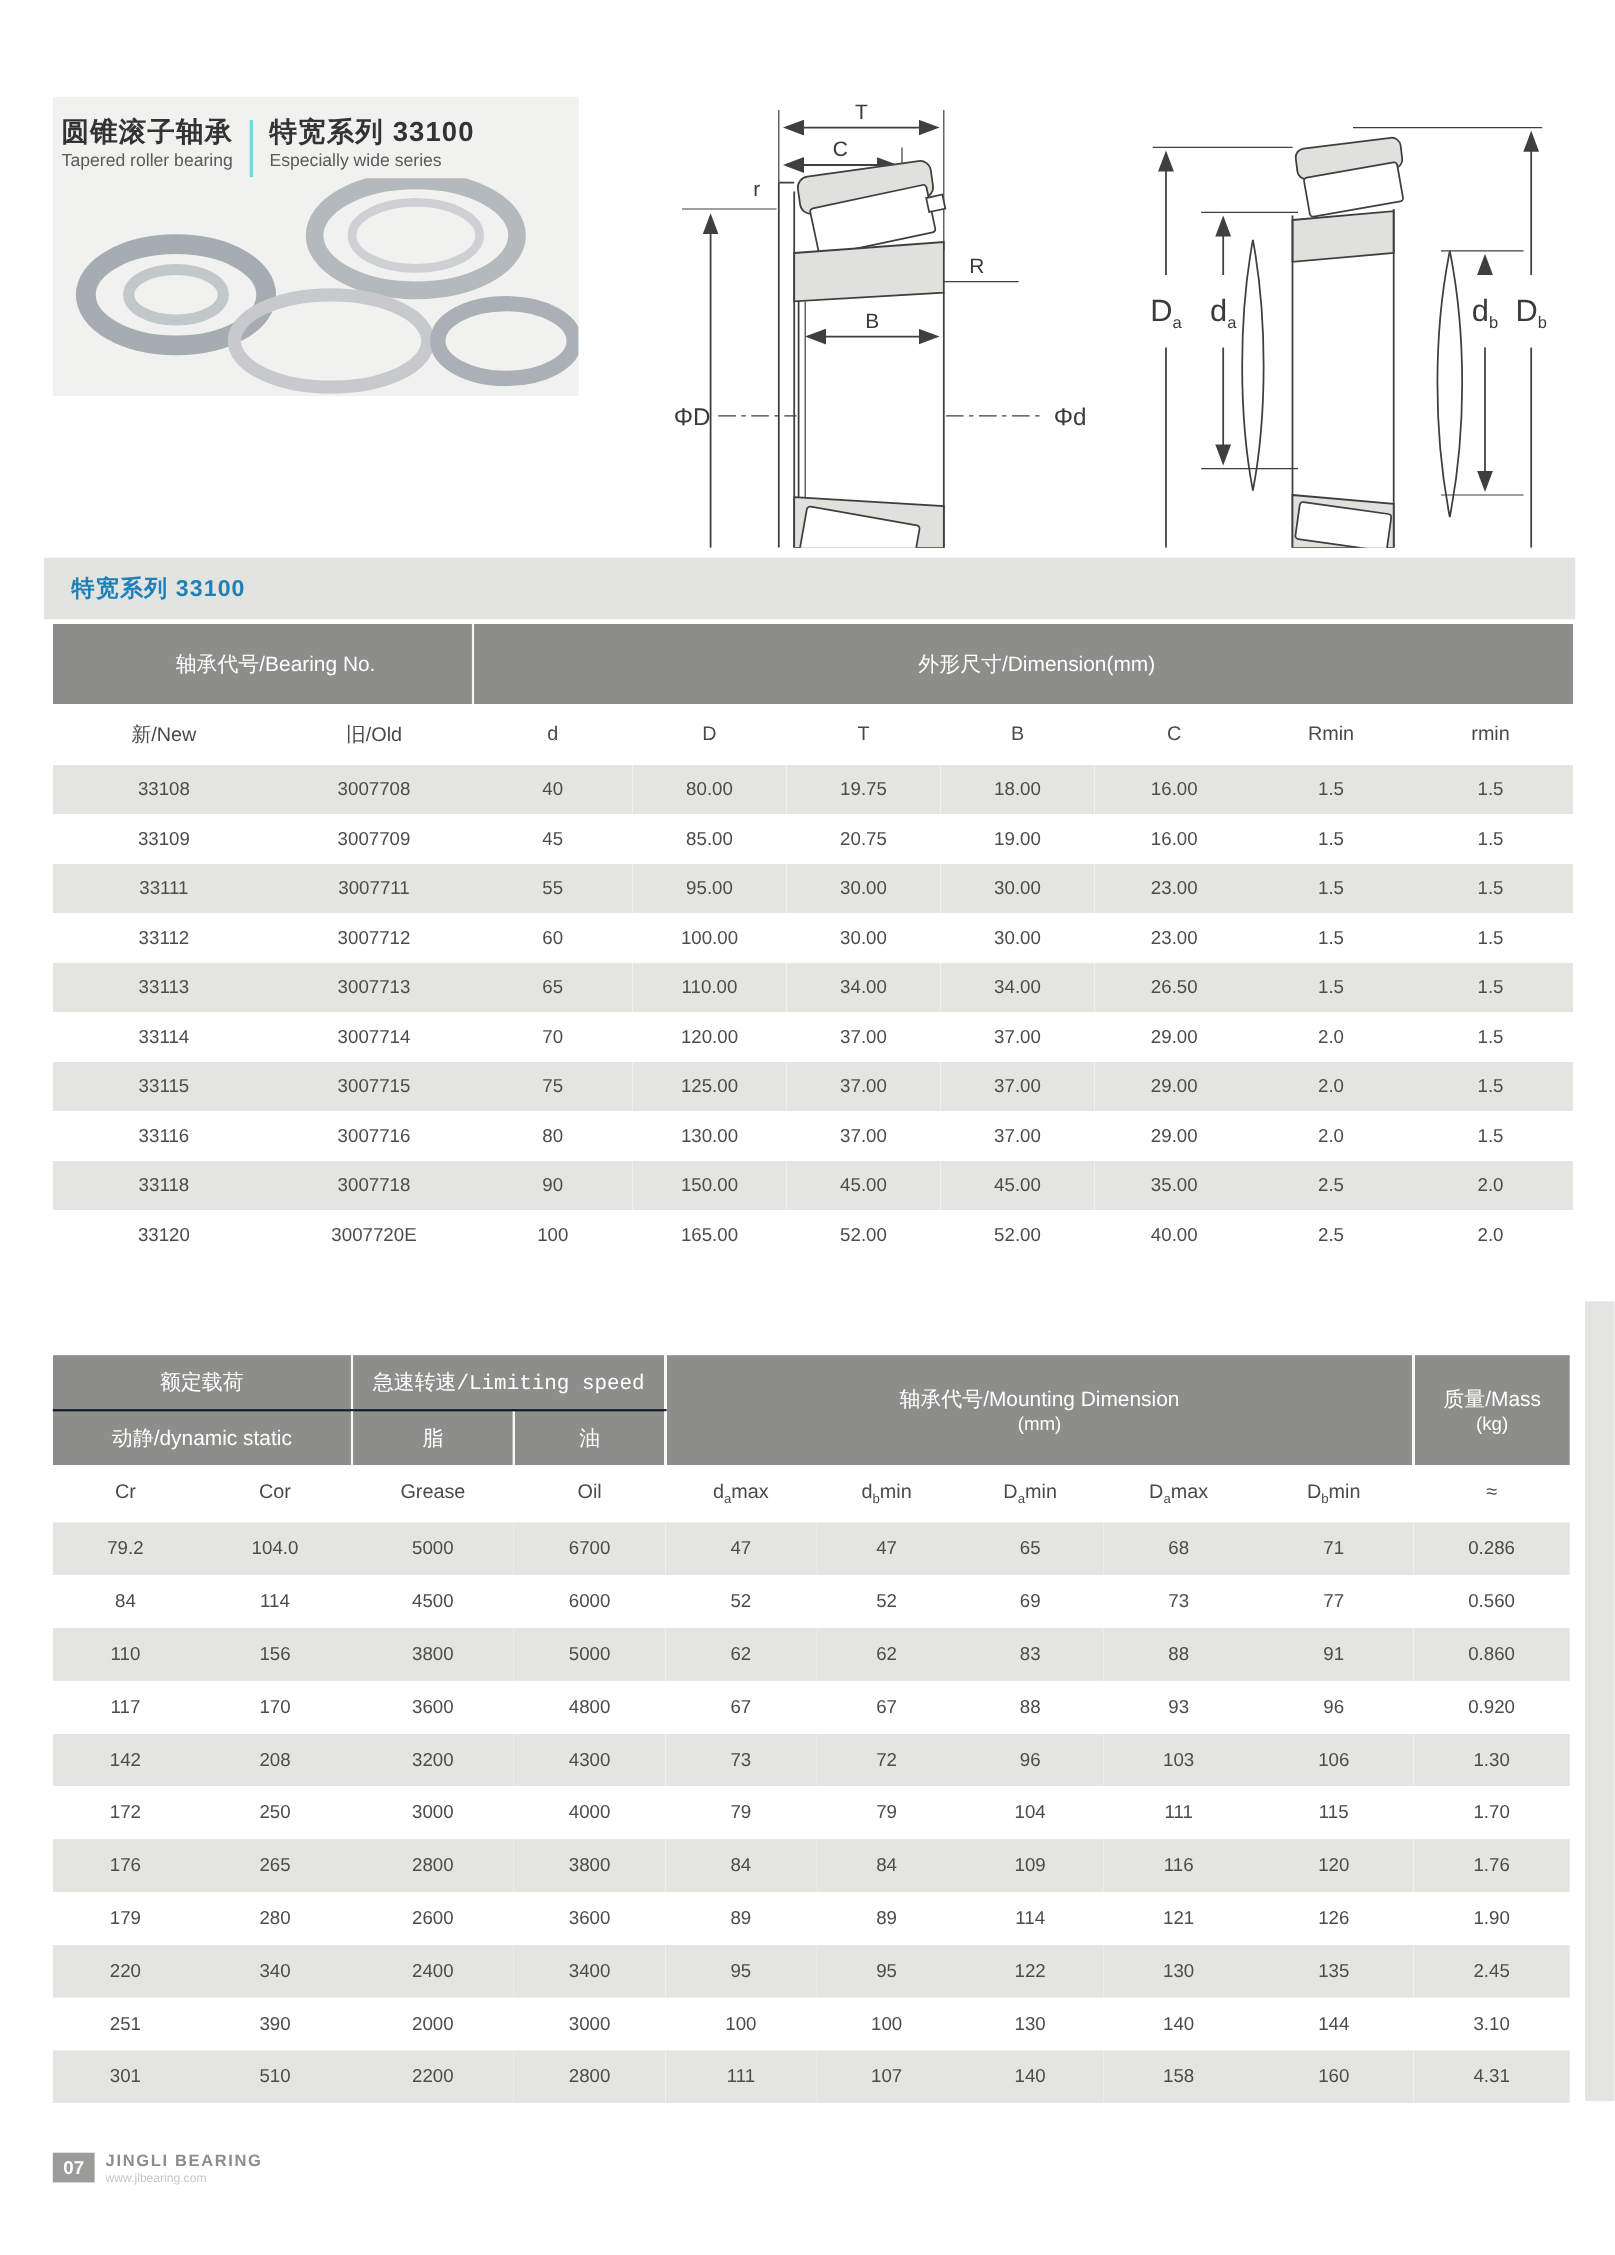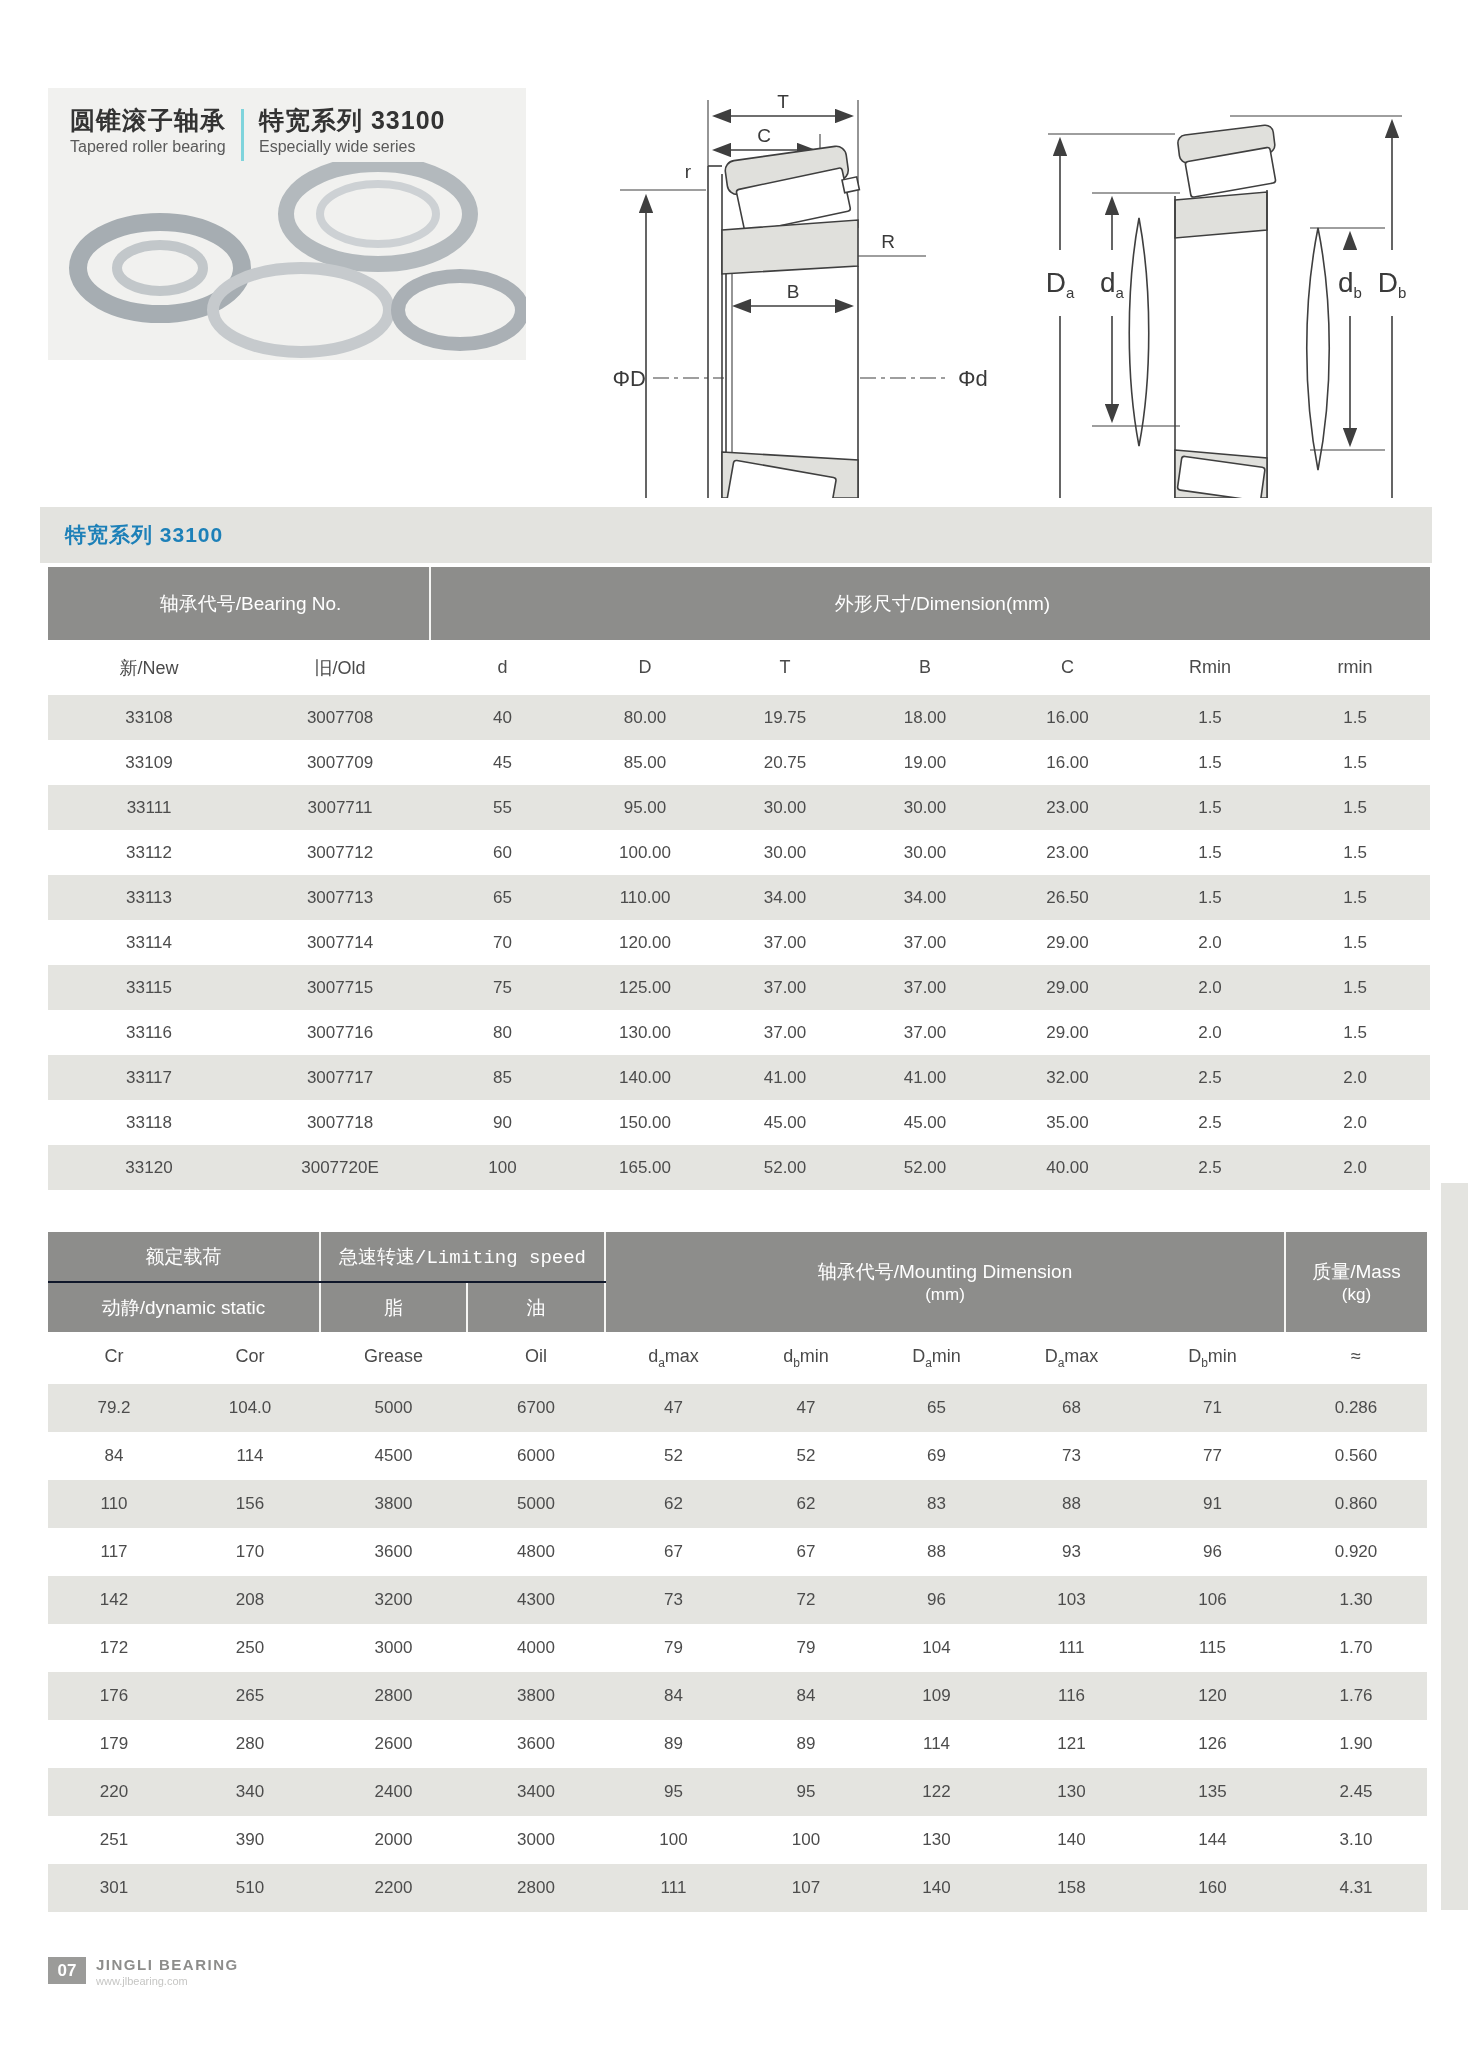--- a/index.html
+++ b/index.html
@@ -1,21 +1,21 @@
 <!DOCTYPE html>
 <html><head>
 <meta charset="utf-8">
 <style>
   html,body{margin:0;padding:0;background:#ffffff;}
   .page{position:relative;width:1468px;height:2050px;background:#ffffff;
         font-family:"Liberation Sans","DejaVu Sans",sans-serif;overflow:hidden;}
 
   
   .photo-block{position:absolute;left:48px;top:88px;width:478px;height:272px;background:#f1f1ef;overflow:hidden;}
-  .photo-head{position:absolute;left:22px;top:18px;display:flex;align-items:flex-start;z-index:2;}
+  .photo-head{position:absolute;left:8px;top:18px;display:flex;align-items:flex-start;z-index:2;}
   .tg .cn{font-size:25px;font-weight:bold;color:#333333;letter-spacing:1px;line-height:1.15;}
   .tg .en{font-size:16px;color:#5a5a5a;margin-top:3px;}
   .t-div{width:3px;height:52px;background:#7fd4dc;margin:3px 15px 0 15px;}
   .photo-svg{position:absolute;left:0;top:74px;width:478px;height:198px;}
 
   
   .diagram1{position:absolute;left:558px;top:78px;width:470px;height:420px;}
   .diagram2{position:absolute;left:1040px;top:78px;width:420px;height:420px;}
   .dln{stroke:#3f3f3f;stroke-width:1.6;fill:none;}
   .dthin{stroke-width:1.1;}
@@ -282,31 +282,20 @@
       <tr>
           <td>33116</td>
           <td>3007716</td>
           <td>80</td>
           <td>130.00</td>
           <td>37.00</td>
           <td>37.00</td>
           <td>29.00</td>
           <td>2.0</td>
           <td>1.5</td>
-        </tr>
-      <tr>
-          <td>33117</td>
-          <td>3007717</td>
-          <td>85</td>
-          <td>140.00</td>
-          <td>41.00</td>
-          <td>41.00</td>
-          <td>32.00</td>
-          <td>2.5</td>
-          <td>2.0</td>
         </tr>
       <tr>
           <td>33118</td>
           <td>3007718</td>
           <td>90</td>
           <td>150.00</td>
           <td>45.00</td>
           <td>45.00</td>
           <td>35.00</td>
           <td>2.5</td>

